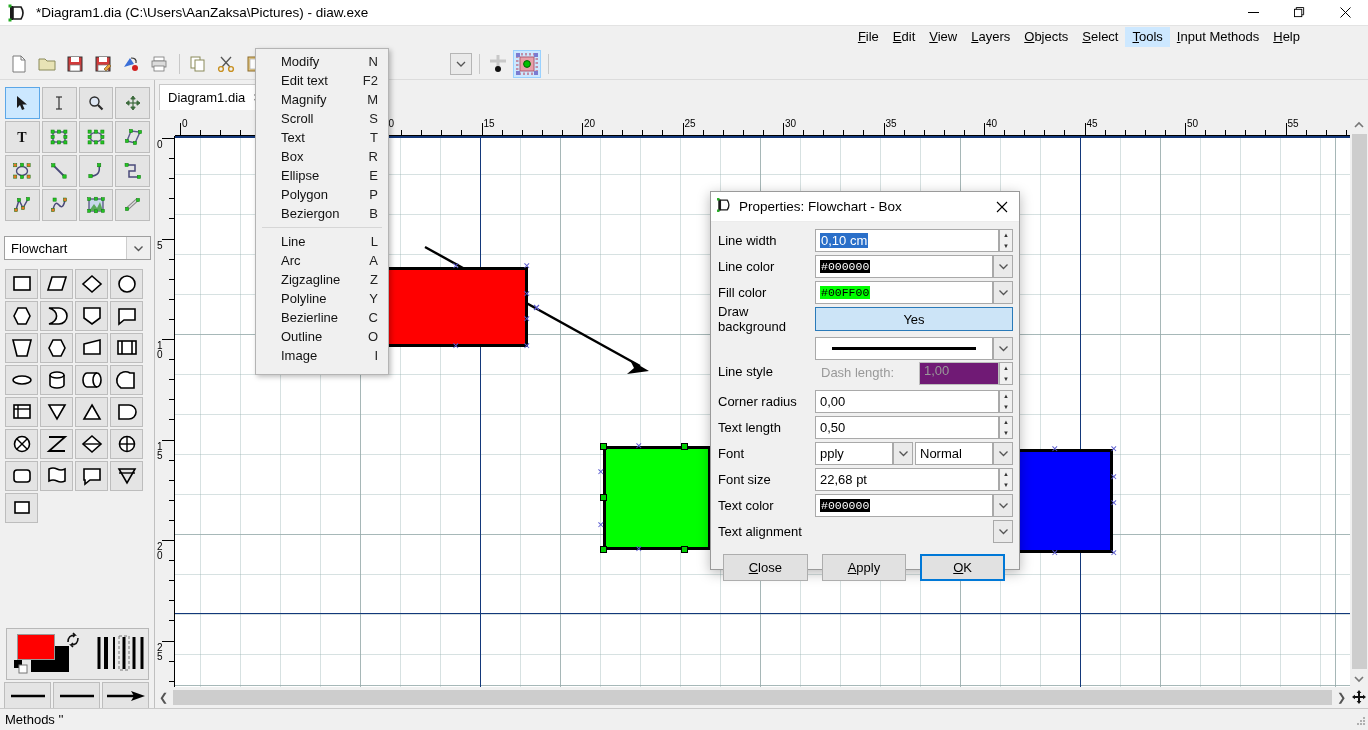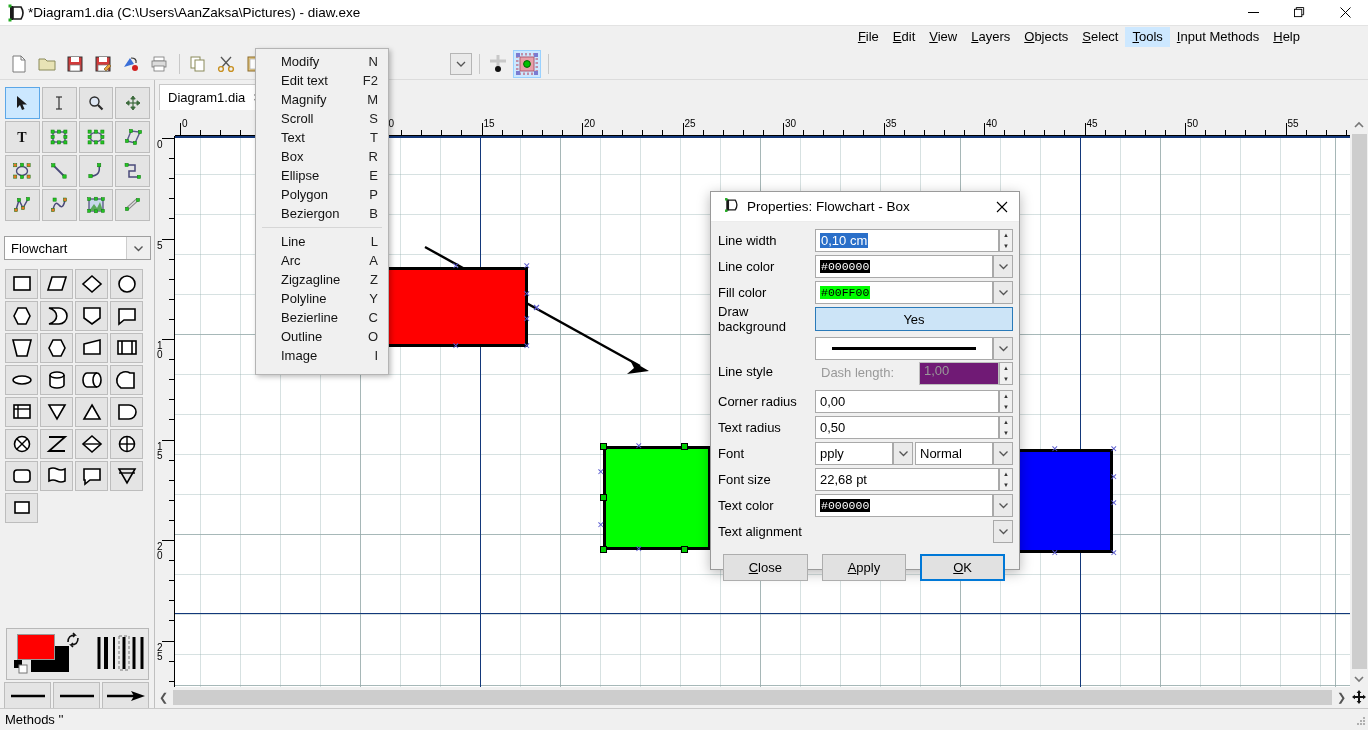--- a/index.html
+++ b/index.html
@@ -14,21 +14,21 @@
   }
   #app { position: relative; width: 1368px; height: 730px; background: #f0f0f0; }
 
   
   #titlebar {
     position: absolute; top: 0; left: 0; width: 1368px; height: 26px;
     background: #ffffff; border-bottom: 1px solid #e3e3e3;
     display: flex; align-items: center;
   }
   #title-icon { width: 22px; height: 22px; margin-left: 6px; position: relative; }
-  #title-text { font-size: 13.5px; color: #000; margin-left: 0; white-space: nowrap; }
+  #title-text { font-size: 13.5px; color: #000; margin-left: 8px; white-space: nowrap; }
   #win-buttons { margin-left: auto; display: flex; height: 26px; }
   .win-btn { width: 46px; height: 26px; display: flex; align-items: center; justify-content: center;
              font-size: 13px; color: #000; }
 
   
   #menubar {
     position: absolute; top: 26px; left: 0; width: 1307px; height: 22px;
     background: #f0f0f0; display: flex; align-items: center; padding-left: 6px; justify-content: flex-end;
   }
   .menu-item {
@@ -184,21 +184,21 @@
   .mrow .maccel { color: #222; }
   .msep { height: 1px; background: #d6d6d6; margin: 4px 6px; }
 
   
   #dialog {
     position: absolute; left: 710px; top: 191px; width: 310px; height: 379px;
     background: #f0f0f0; border: 1px solid #9a9a9a;
     box-shadow: 0 3px 12px rgba(0,0,0,.28); z-index: 80;
   }
   #dlg-title {
-    height: 30px; background: #ffffff; display: flex; align-items: center; padding-left: 12px;
+    height: 30px; background: #ffffff; display: flex; align-items: center; padding-left: 4px;
     border-bottom: 1px solid #ececec;
     justify-content: flex-end;
   }
   #dlg-title .dtext { font-size: 13.5px; margin-left: 6px; }
   #dlg-close { margin-left: auto; width: 34px; height: 30px; display: flex; align-items: center; justify-content: center; font-size: 14px; }
 
   #dlg-body { position: relative; padding: 6px 6px 0 4px; }
   .drow { display: flex; align-items: center; height: 25px; margin-bottom: 1px; }
   .dlabel { width: 100px; font-size: 13px; color: #000; padding-left: 3px; }
   .dfield { flex: 1; position: relative; height: 23px; }
@@ -1169,21 +1169,21 @@
             <span>0,00</span>
           </div>
           <div class="spin">
             <div>▲</div>
             <div>▼</div>
           </div>
         </div>
       </div>
 
       <div class="drow">
-        <div class="dlabel">Text radius</div>
+        <div class="dlabel">Text length</div>
         <div class="dfield">
           <div class="dtextbox with-spin">
             <span>0,50</span>
           </div>
           <div class="spin">
             <div>▲</div>
             <div>▼</div>
           </div>
         </div>
       </div>

